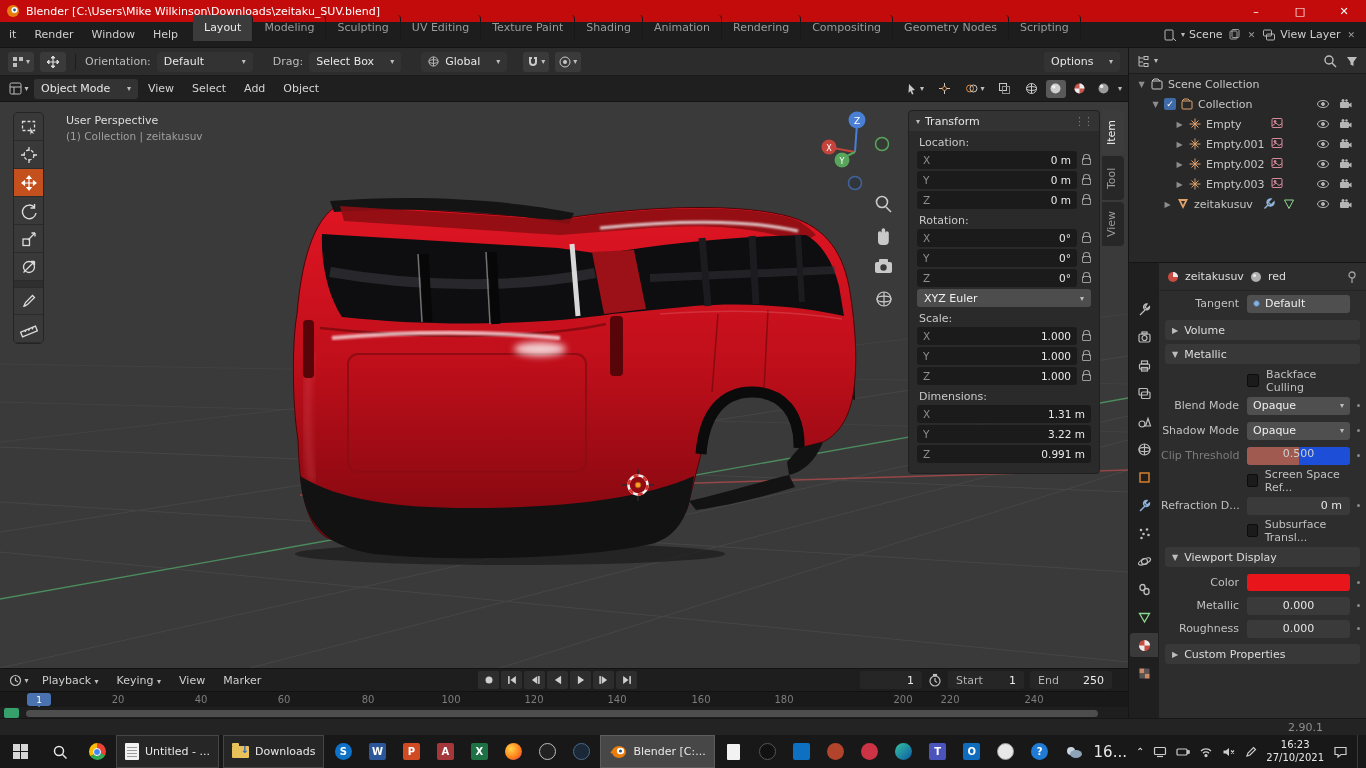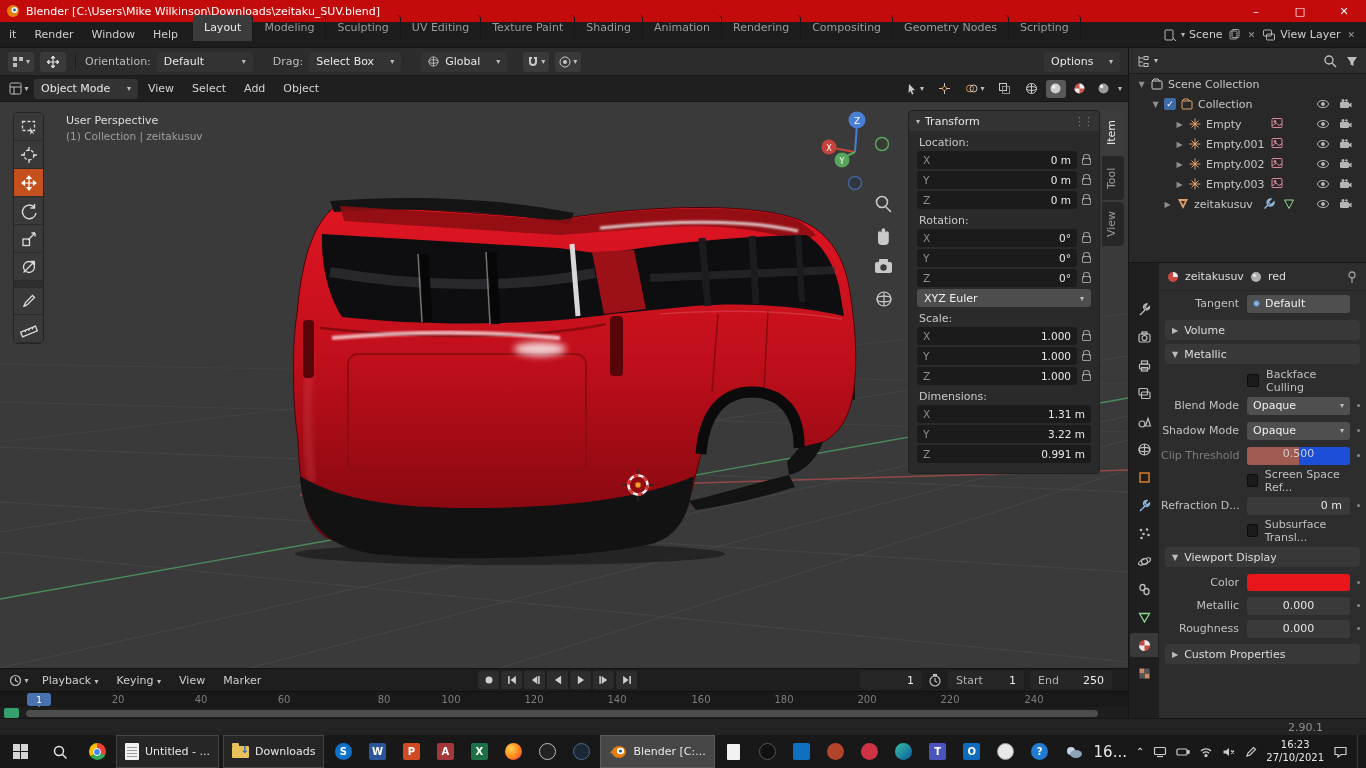--- a/index.html
+++ b/index.html
@@ -1088,27 +1088,27 @@
         <span class="tfield" style="width:82px">
             <span class="tl">End</span>
             <span class="tv">250</span>
           </span>
       </div>
     </div>
     <div id="truler">
       <span class="tick" style="left:118px">20</span>
       <span class="tick" style="left:201px">40</span>
       <span class="tick" style="left:284px">60</span>
-      <span class="tick" style="left:384px">80</span>
+      <span class="tick" style="left:368px">80</span>
       <span class="tick" style="left:451px">100</span>
       <span class="tick" style="left:534px">120</span>
       <span class="tick" style="left:617px">140</span>
       <span class="tick" style="left:701px">160</span>
       <span class="tick" style="left:784px">180</span>
-      <span class="tick" style="left:867px">200</span>
+      <span class="tick" style="left:903px">200</span>
       <span class="tick" style="left:950px">220</span>
       <span class="tick" style="left:1034px">240</span>
       <div id="playhead">1</div>
       <div id="playline"></div>
     </div>
     <div id="tscroll">
       <div class="mark"></div>
       <div class="bar"></div>
     </div>
   </div>

